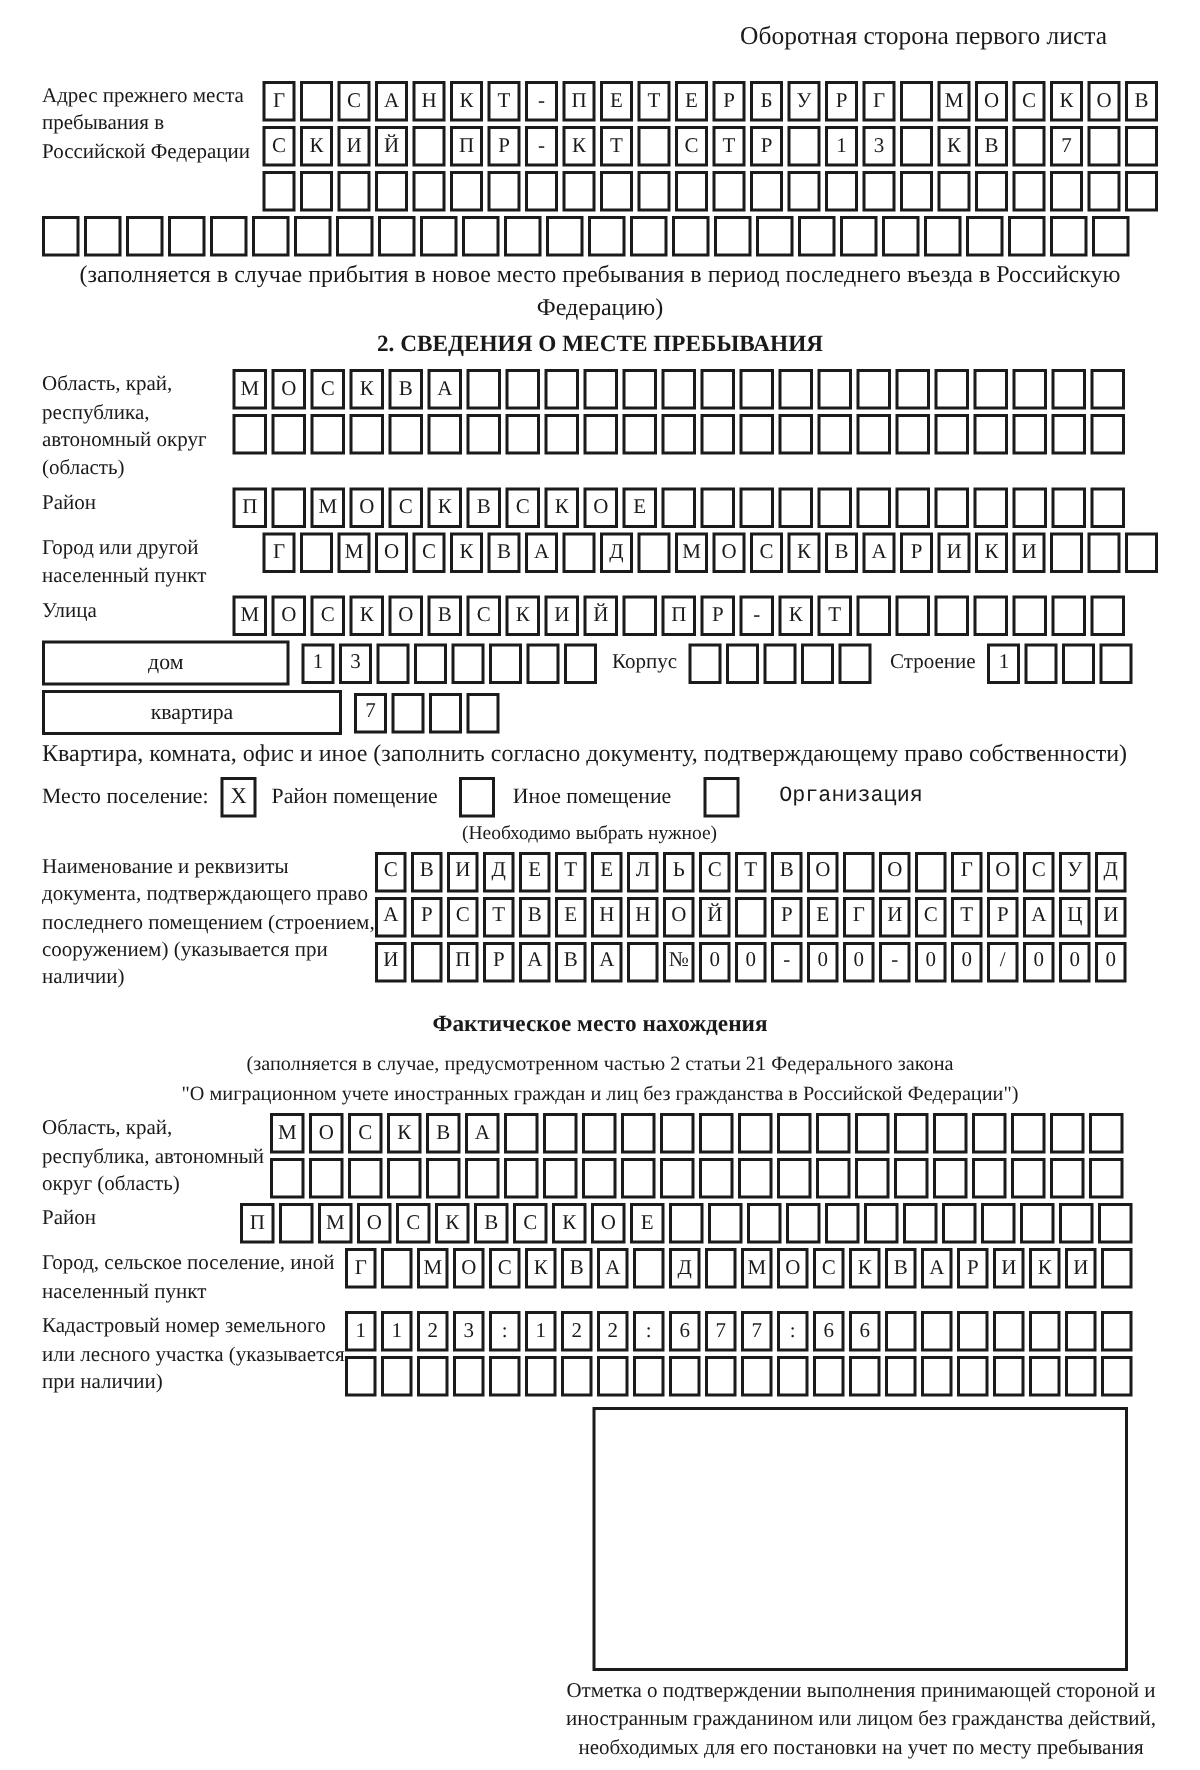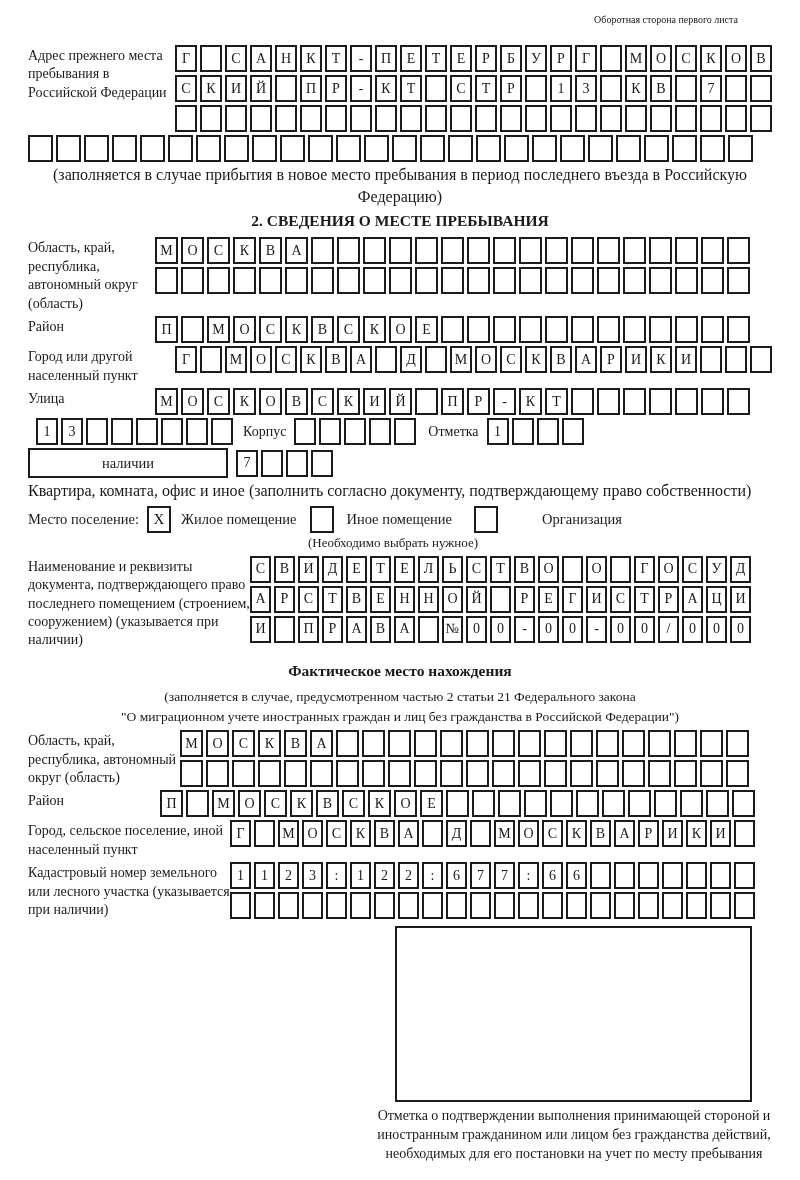--- a/index.html
+++ b/index.html
@@ -4,21 +4,21 @@
 <style>
   * { margin:0; padding:0; box-sizing:border-box; }
   html,body { background:#ffffff; }
   body {
     width:800px; height:1180px; overflow:hidden;
     font-family:"Liberation Serif","DejaVu Serif",serif;
     color:#1a1a1a;
   }
   .page { padding:14px 28px 0 28px; width:800px; }
 
-  .header-note { text-align:right; font-size:10px; padding-right:34px; margin-bottom:20px; }
+  .header-note { text-align:right; font-size:17px; padding-right:34px; margin-bottom:20px; }
 
   .field { display:flex; align-items:flex-start; margin-bottom:3px; }
   .label { flex:none; font-size:14px; line-height:1.32; padding-top:2px; }
   .rows { display:flex; flex-direction:column; gap:3px; }
 
   .cellrow { display:flex; gap:3px; }
   .cell {
     flex:none; width:23px; height:27px; border:2px solid #1b1b1b; background:#fff;
     display:flex; align-items:center; justify-content:center;
     font-size:14px; line-height:1;
@@ -63,21 +63,21 @@
 
   .mark-box {
     width:357px; height:176px; border:2px solid #1b1b1b; background:#fff;
     margin:6px 0 4px 367px;
   }
   .mark-caption {
     width:420px; margin-left:336px; text-align:center;
     font-size:14px; line-height:1.38;
   }
   .ml8{margin-left:8px;} .ml10{margin-left:10px;} .ml12{margin-left:12px;}
-  .ml14{margin-left:14px;} .ml22{margin-left:22px;} .ml26{margin-left:44px;}
+  .ml14{margin-left:14px;} .ml22{margin-left:22px;} .ml26{margin-left:26px;font-family:Liberation Mono, monospace;}
 </style>
 </head>
 <body>
 
 <div class="page">
 
   <div class="header-note">Оборотная сторона первого листа</div>
 
   <div class="field lw147">
     <div class="label">Адрес прежнего места пребывания в Российской Федерации</div>
@@ -338,62 +338,63 @@
           <span class="cell"></span>
           <span class="cell"></span>
           <span class="cell"></span>
           <span class="cell"></span>
           <span class="cell"></span>
         </div>
     </div>
   </div>
 
   <div class="house-row">
+    <div class="namebox w165">дом</div>
     <div class="cellrow w22 ml8">
         <span class="cell">1</span>
         <span class="cell">3</span>
         <span class="cell"></span>
         <span class="cell"></span>
         <span class="cell"></span>
         <span class="cell"></span>
         <span class="cell"></span>
         <span class="cell"></span>
       </div>
     <div class="inline-label ml10">Корпус</div>
     <div class="cellrow w22 ml8">
         <span class="cell"></span>
         <span class="cell"></span>
         <span class="cell"></span>
         <span class="cell"></span>
         <span class="cell"></span>
       </div>
-    <div class="inline-label ml12">Отметка</div>
+    <div class="inline-label ml12">Строение</div>
     <div class="cellrow w22 ml8">
         <span class="cell">1</span>
         <span class="cell"></span>
         <span class="cell"></span>
         <span class="cell"></span>
       </div>
   </div>
 
   <div class="house-row">
-    <div class="namebox w200">наличии</div>
+    <div class="namebox w200">квартира</div>
     <div class="cellrow w22 ml8">
         <span class="cell">7</span>
         <span class="cell"></span>
         <span class="cell"></span>
         <span class="cell"></span>
       </div>
   </div>
   <div class="caption">Квартира, комната, офис и иное (заполнить согласно документу, подтверждающему право собственности)</div>
 
   <div class="stay-row">
     <span class="stay-label">Место поселение:</span>
     <span class="checkbox ml8">X</span>
-    <span class="stay-label ml10">Жилое помещение</span>
+    <span class="stay-label ml10">Район помещение</span>
     <span class="checkbox ml14"></span>
     <span class="stay-label ml12">Иное помещение</span>
     <span class="checkbox ml22"></span>
     <span class="stay-label ml26">Организация</span>
   </div>
   <div class="choose-caption">(Необходимо выбрать нужное)</div>
 
   <div class="field lw222">
     <div class="label">Наименование и реквизиты документа, подтверждающего право последнего помещением (строением, сооружением) (указывается при наличии)</div>
     <div class="rows">

